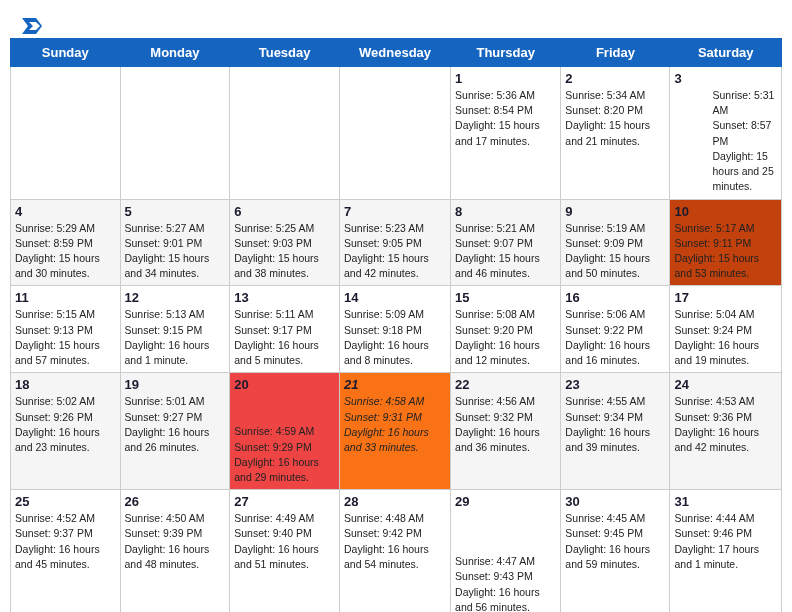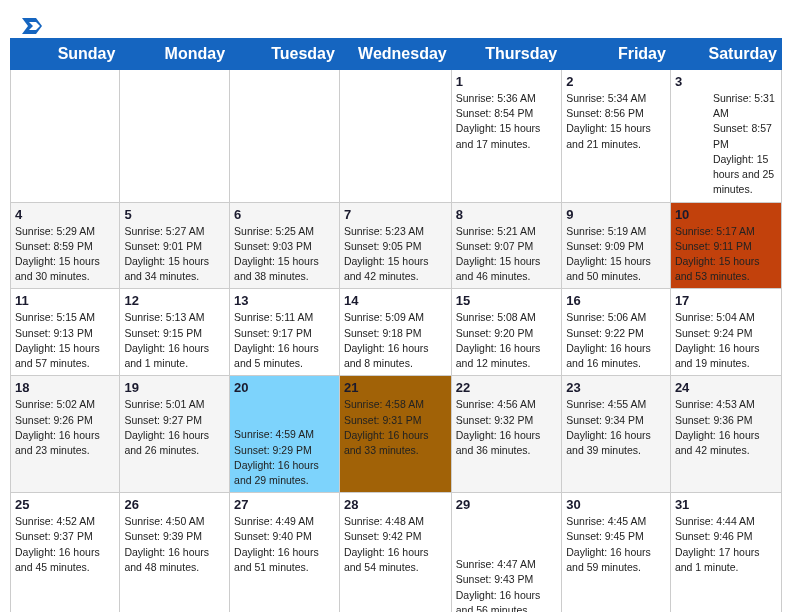--- a/index.html
+++ b/index.html
@@ -36,22 +36,22 @@
     .calendar-table {
       width: 100%;
       border-collapse: collapse;
       margin-top: 4px;
       font-size: 11px;
     }
     .calendar-table th {
       background: #1565C0;
       color: #fff;
       padding: 6px 4px;
-      text-align: right;
-      font-size: 16px;
+      text-align: center;
+      font-size: 13px;
       border: 1px solid #1565C0;
     }
     .calendar-table td {
       border: 1px solid #ccc;
       vertical-align: top;
       padding: 4px;
       width: 113px;
       min-height: 80px;
       background: #fff;
     }
@@ -113,21 +113,21 @@
         <td class="empty-cell"></td>
         <td>
           <div class="day-number">1</div>
           <div class="day-detail" style="white-space: pre-line;">Sunrise: 5:36 AM
 Sunset: 8:54 PM
 Daylight: 15 hours and 17 minutes.</div>
         </td>
         <td>
           <div class="day-number">2</div>
           <div class="day-detail" style="white-space: pre-line;">Sunrise: 5:34 AM
-Sunset: 8:56 PM
+Sunset: 8:20 PM
 Daylight: 15 hours and 21 minutes.</div>
         </td>
         <td>
           <div class="day-number">3</div>
           <div class="day-detail" style="white-space: pre-line; margin-left: 38px;">Sunrise: 5:31 AM
 Sunset: 8:57 PM
 Daylight: 15 hours and 25 minutes.</div>
         </td>
       </tr>
       <tr>
@@ -224,27 +224,27 @@
           <div class="day-detail" style="white-space: pre-line;">Sunrise: 5:02 AM
 Sunset: 9:26 PM
 Daylight: 16 hours and 23 minutes.</div>
         </td>
         <td style="background: rgb(245, 245, 245);">
           <div class="day-number">19</div>
           <div class="day-detail" style="white-space: pre-line;">Sunrise: 5:01 AM
 Sunset: 9:27 PM
 Daylight: 16 hours and 26 minutes.</div>
         </td>
-        <td style="background: #7dd3fc;">
+        <td style="background: #ef4444;">
           <div class="day-number">20</div>
           <div class="day-detail" style="white-space: pre-line; margin-top: 32px;">Sunrise: 4:59 AM
 Sunset: 9:29 PM
 Daylight: 16 hours and 29 minutes.</div>
         </td>
-        <td style="background: #a16207;">
+        <td style="background: #f97316; font-style: italic;">
           <div class="day-number">21</div>
           <div class="day-detail" style="white-space: pre-line;">Sunrise: 4:58 AM
 Sunset: 9:31 PM
 Daylight: 16 hours and 33 minutes.</div>
         </td>
         <td style="background: rgb(245, 245, 245);">
           <div class="day-number">22</div>
           <div class="day-detail" style="white-space: pre-line;">Sunrise: 4:56 AM
 Sunset: 9:32 PM
 Daylight: 16 hours and 36 minutes.</div>

